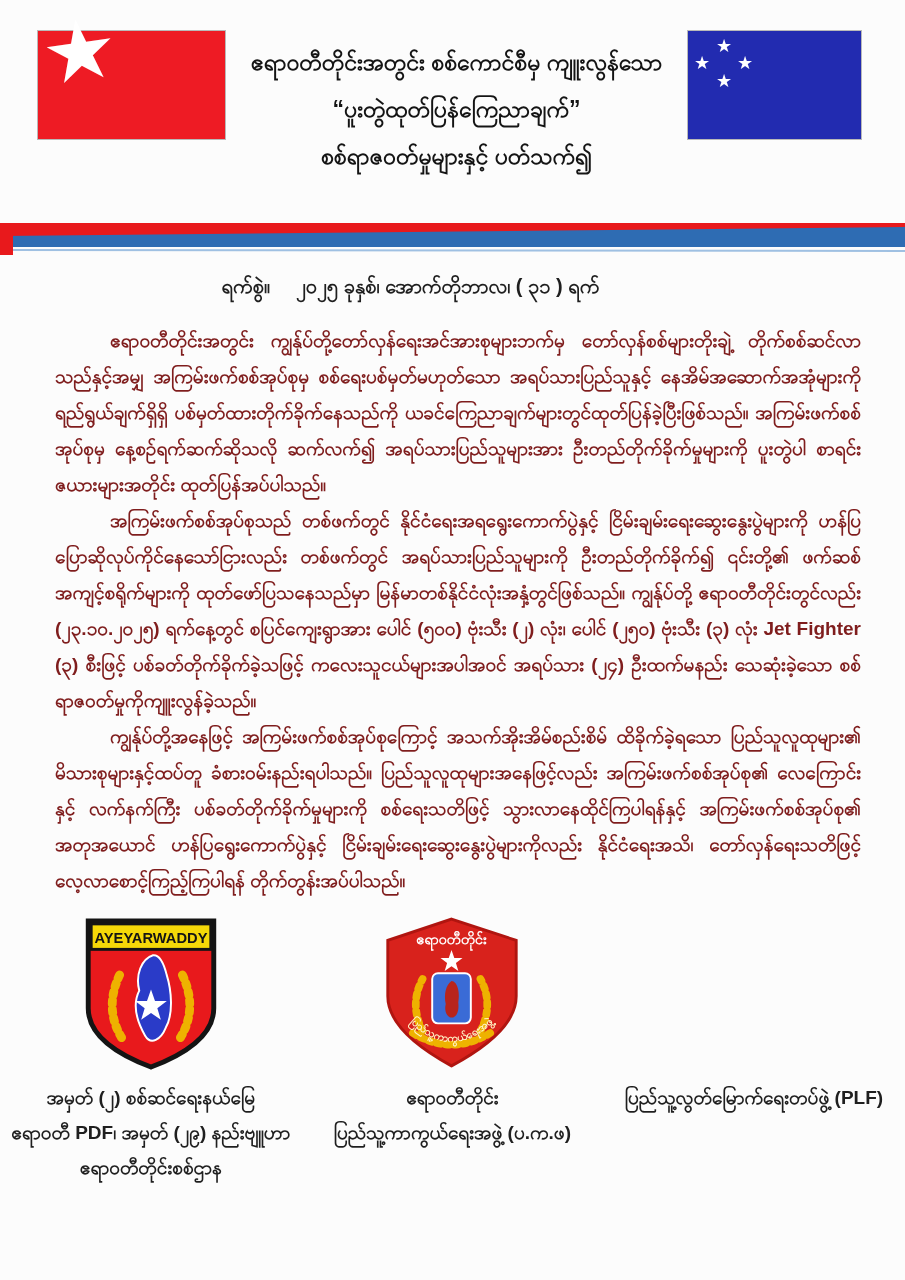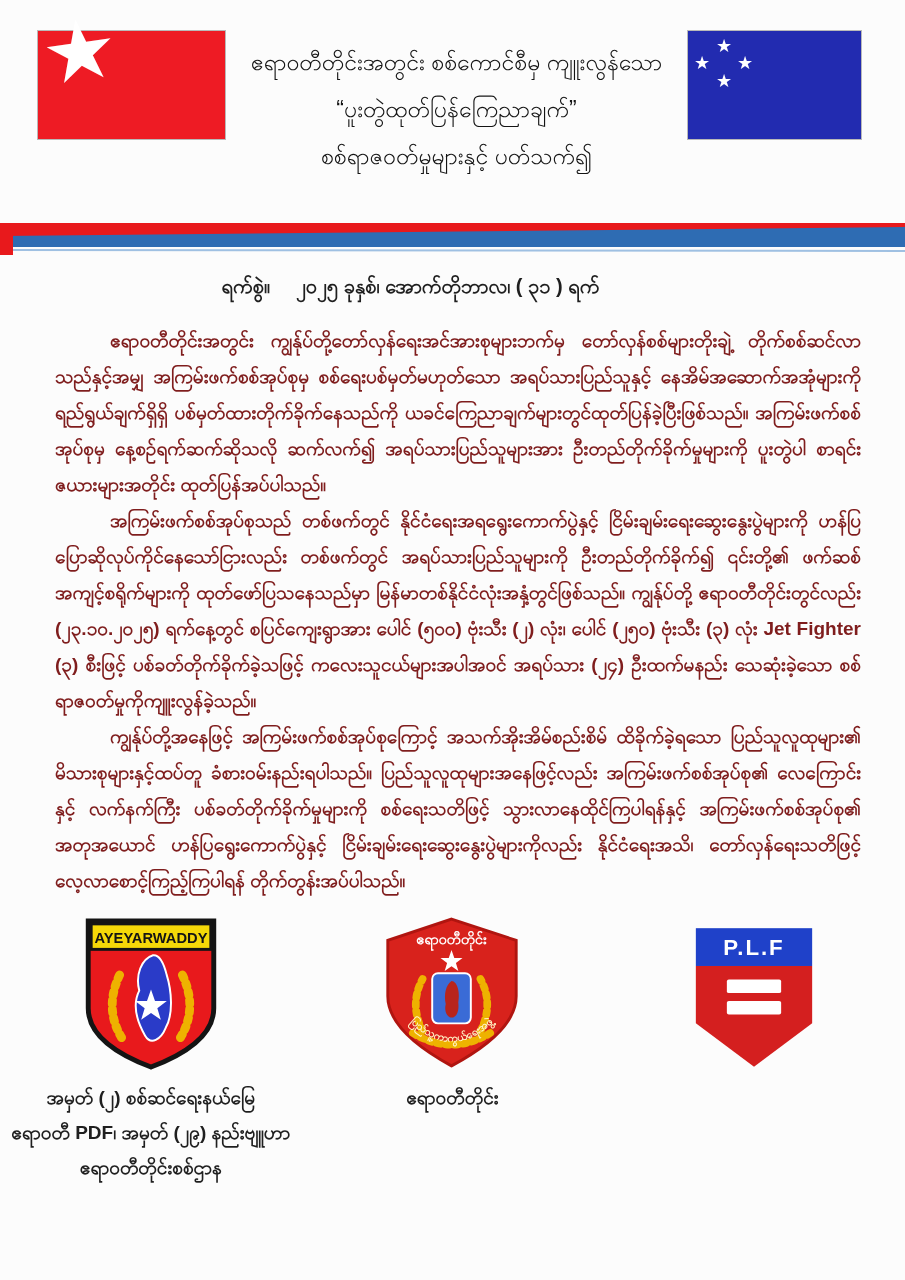--- a/index.html
+++ b/index.html
@@ -43,21 +43,21 @@
     position:absolute;color:#fff;font-size:18px;line-height:1;
   }
   .star-a{left:28px;top:6px;}
   .star-b{left:6px;top:23px;}
   .star-c{left:49px;top:23px;}
   .star-d{left:28px;top:41px;}
 
   .title-block{
     flex:1 1 auto;
     text-align:center;
-    font-weight:400;
+    font-weight:700;
     font-size:23px;
     line-height:47px;
     padding-top:9px;
     color:#141414;
   }
 
   
   .divider{display:block;margin-top:41px;width:905px;height:34px;}
 
   
@@ -175,39 +175,34 @@
         <path d="M102,120 Q116,92 102,66" fill="none" stroke="#eeb200" stroke-width="8" stroke-dasharray="4 5" stroke-linecap="round"></path>
         <path d="M32,122 Q72,146 112,122" fill="none" stroke="#eeb200" stroke-width="8" stroke-dasharray="4 5" stroke-linecap="round"></path>
         <rect x="52" y="60" width="40" height="52" rx="6" fill="#3a6bd6" stroke="#ffffff" stroke-width="2"></rect>
         <path d="M72,68 C66,72 64,82 66,92 C64,100 68,106 72,106 C78,106 80,98 79,90 C81,80 78,68 72,68 Z" fill="#b8241c"></path>
         <text font-size="11" font-weight="bold" fill="#fff3c4">
           <textPath href="#ribbonArc" startOffset="50%" text-anchor="middle">ပြည်သူ့ကာကွယ်ရေးအဖွဲ့</textPath>
         </text>
       </svg>
     </div>
 
-    <div class="emblem-col">
-      <svg width="126" height="146" viewBox="0 0 130 150" xmlns="http://www.w3.org/2000/svg">
-        <rect x="5" y="4" width="120" height="39" fill="#1f41c9"></rect>
-        <text x="65" y="32" text-anchor="middle" font-size="23" font-weight="bold" letter-spacing="2" fill="#ffffff">P.L.F</text>
-        <polygon points="5,43 125,43 125,102 65,147 5,102" fill="#d41f1f"></polygon>
-        <rect x="37" y="57" width="56" height="14" rx="2" fill="#ffffff"></rect>
-        <rect x="37" y="79" width="56" height="14" rx="2" fill="#ffffff"></rect>
-      </svg>
-    </div>
   </div>
 
   <div class="caption-row">
 
     <div class="caption-col">
       <div>အမှတ် (၂) စစ်ဆင်ရေးနယ်မြေ</div>
       <div>ဧရာဝတီ PDF၊ အမှတ် (၂၉) နည်းဗျူဟာ</div>
       <div>ဧရာဝတီတိုင်းစစ်ဌာန</div>
 
     </div>
 
     <div class="caption-col">
       <div>ဧရာဝတီတိုင်း</div>
-    </div>
-
+      <div>ပြည်သူ့ကာကွယ်ရေးအဖွဲ့ (ပ.က.ဖ)</div>
+    </div>
+
+    <div class="caption-col">
+      <div>ပြည်သူ့လွတ်မြောက်ရေးတပ်ဖွဲ့ (PLF)</div>
+    </div>
   </div>
 
 </div>
 
 </body></html>

